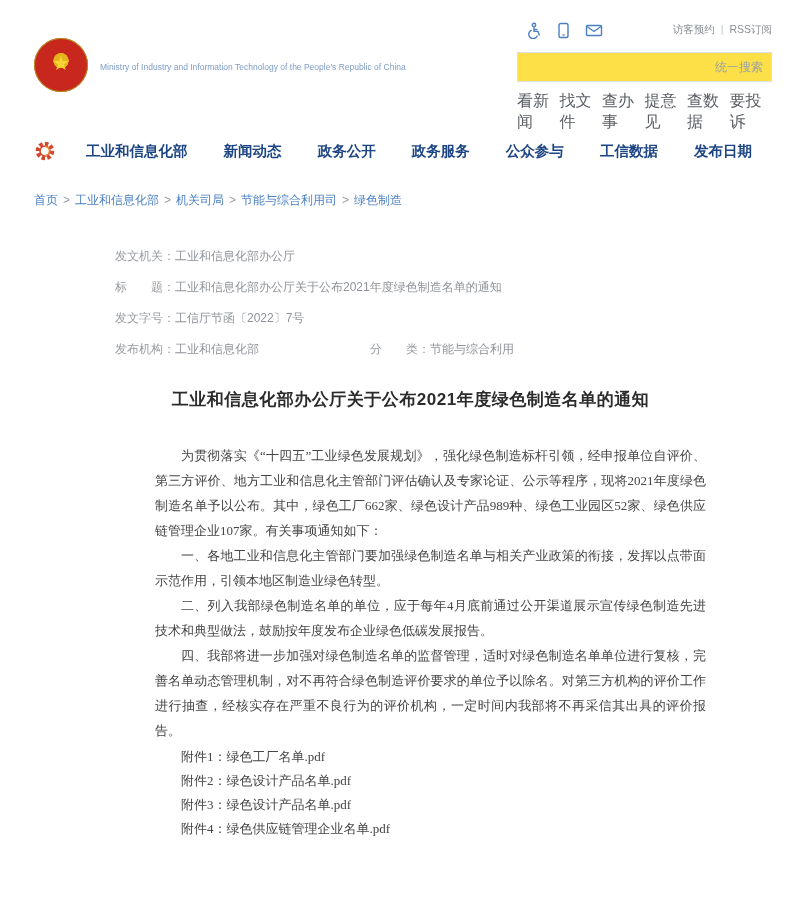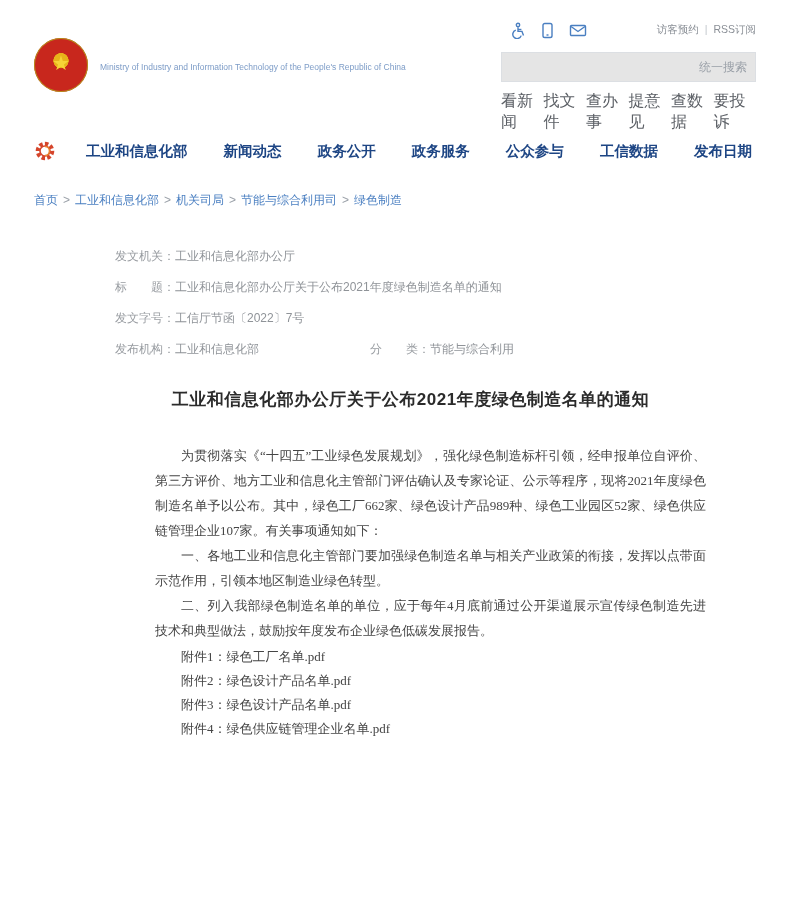--- a/index.html
+++ b/index.html
@@ -7,28 +7,28 @@
 
   
   .topbar{position:relative;height:100px;padding-top:22px;}
   .logo-row{position:absolute;left:34px;top:38px;display:flex;align-items:center;}
   .emblem{width:54px;height:54px;border-radius:50%;background:radial-gradient(circle at 50% 42%, #e8b31a 0 18%, #c8271d 19% 78%, #e8b31a 79% 100%);display:flex;align-items:center;justify-content:center;flex:0 0 auto;box-shadow:0 0 0 1px #b5901c inset;}
   .emblem .star{color:#f6d437;font-size:20px;line-height:1;transform:translateY(-2px);}
   .logo-text{margin-left:12px;}
   .site-title{color:#2c5c9e;font-size:24px;font-weight:bold;letter-spacing:1px;line-height:1.1;}
   .site-sub{color:#7d9cc7;font-size:8.5px;margin-top:4px;}
 
-  .top-right{position:absolute;right:30px;top:18px;width:255px;}
+  .top-right{position:absolute;right:14px;top:18px;width:255px;}
   .icons-line{display:flex;align-items:center;justify-content:space-between;height:24px;}
   .svc-icons{display:flex;gap:14px;align-items:center;margin-left:8px;}
   .svc-icons svg{display:block;}
   .mini-links{color:#8a8f96;font-size:10.5px;white-space:nowrap;}
   .mini-links a{color:#8a8f96;text-decoration:none;}
   .mini-links .sep{margin:0 6px;color:#c2c6cc;}
-  .search-box{margin-top:10px;border:1px solid #dcdfe3;height:28px;display:flex;align-items:center;background:#e5e5e5;}
+  .search-box{margin-top:10px;border:1px solid #dcdfe3;height:28px;display:flex;align-items:center;background:#fde047;}
   .search-box input{border:0;outline:none;width:100%;height:100%;font-size:12px;text-align:right;padding:0 8px;color:#555;background:transparent;}
   .search-box input::placeholder{color:#9aa0a8;}
   .quick-links{display:flex;justify-content:space-between;margin-top:9px;font-size:16px;color:#5c6066;}
   .quick-links a{color:#5c6066;text-decoration:none;}
 
   .nav-row{display:flex;align-items:center;margin:14px 34px 0 34px;height:30px;}
   .gear-wrap{margin-right:30px;display:flex;align-items:center;}
   .nav-items{flex:1;display:flex;justify-content:space-between;}
   .nav-item{color:#1d4584;font-size:14.5px;font-weight:bold;text-decoration:none;}
 
@@ -136,20 +136,21 @@
   </div>
 
 <div class="doc">
   <div class="doc-title">工业和信息化部办公厅关于公布2021年度绿色制造名单的通知</div>
 
   <div class="doc-body">
     <div>
         <p class="para">为贯彻落实《“十四五”工业绿色发展规划》，强化绿色制造标杆引领，经申报单位自评价、第三方评价、地方工业和信息化主管部门评估确认及专家论证、公示等程序，现将2021年度绿色制造名单予以公布。其中，绿色工厂662家、绿色设计产品989种、绿色工业园区52家、绿色供应链管理企业107家。有关事项通知如下：</p>
         <p class="para">一、各地工业和信息化主管部门要加强绿色制造名单与相关产业政策的衔接，发挥以点带面示范作用，引领本地区制造业绿色转型。</p>
         <p class="para">二、列入我部绿色制造名单的单位，应于每年4月底前通过公开渠道展示宣传绿色制造先进技术和典型做法，鼓励按年度发布企业绿色低碳发展报告。</p>
+        <p class="para">四、我部将进一步加强对绿色制造名单的监督管理，适时对绿色制造名单单位进行复核，完善名单动态管理机制，对不再符合绿色制造评价要求的单位予以除名。对第三方机构的评价工作进行抽查，经核实存在严重不良行为的评价机构，一定时间内我部将不再采信其出具的评价报告。</p>
       </div>
 
     <div class="attachments">
         <p>附件1：绿色工厂名单.pdf</p>
         <p>附件2：绿色设计产品名单.pdf</p>
         <p>附件3：绿色设计产品名单.pdf</p>
         <p>附件4：绿色供应链管理企业名单.pdf</p>
       </div>
 
   </div>

